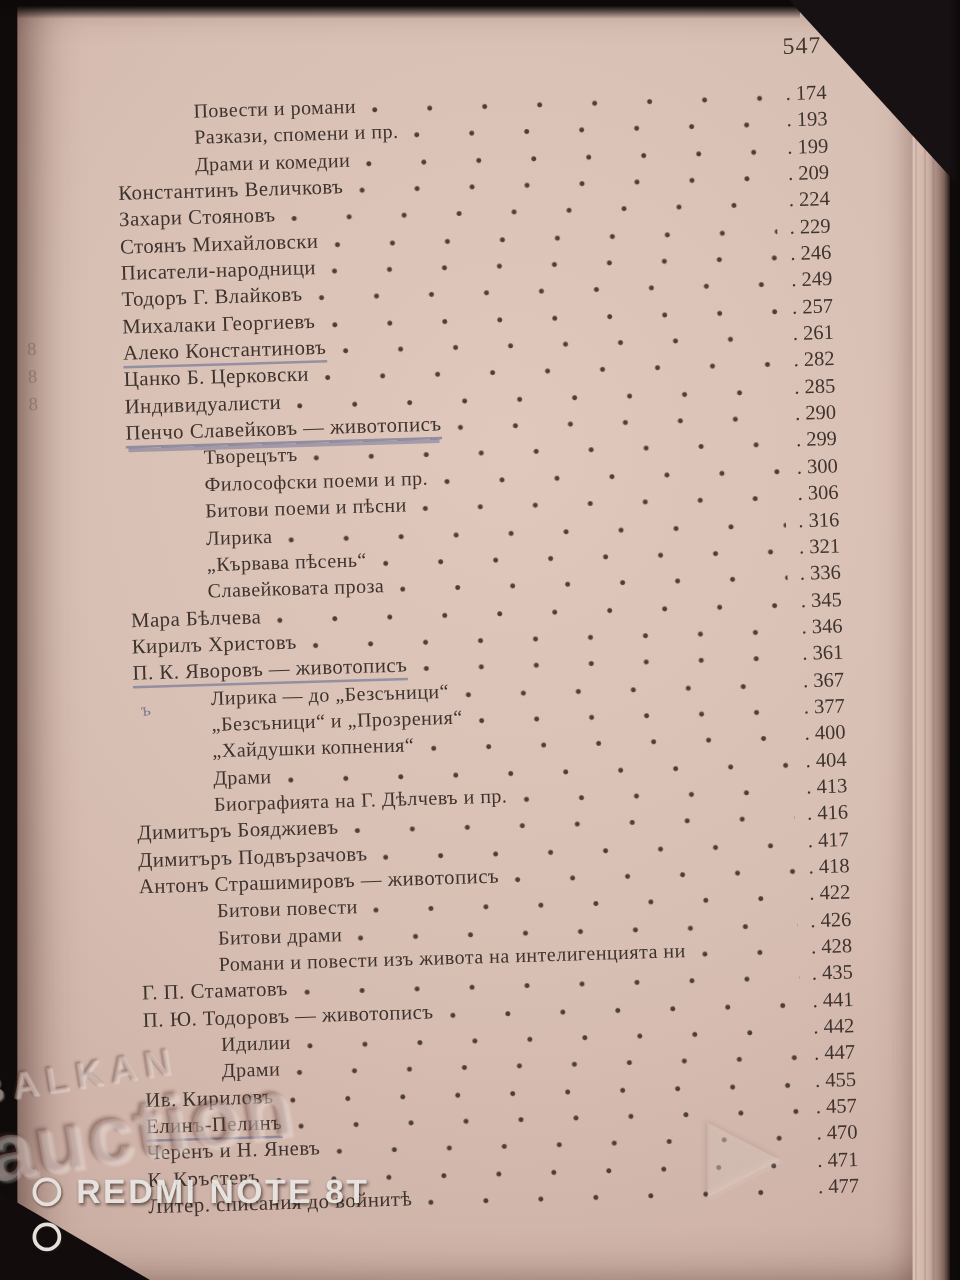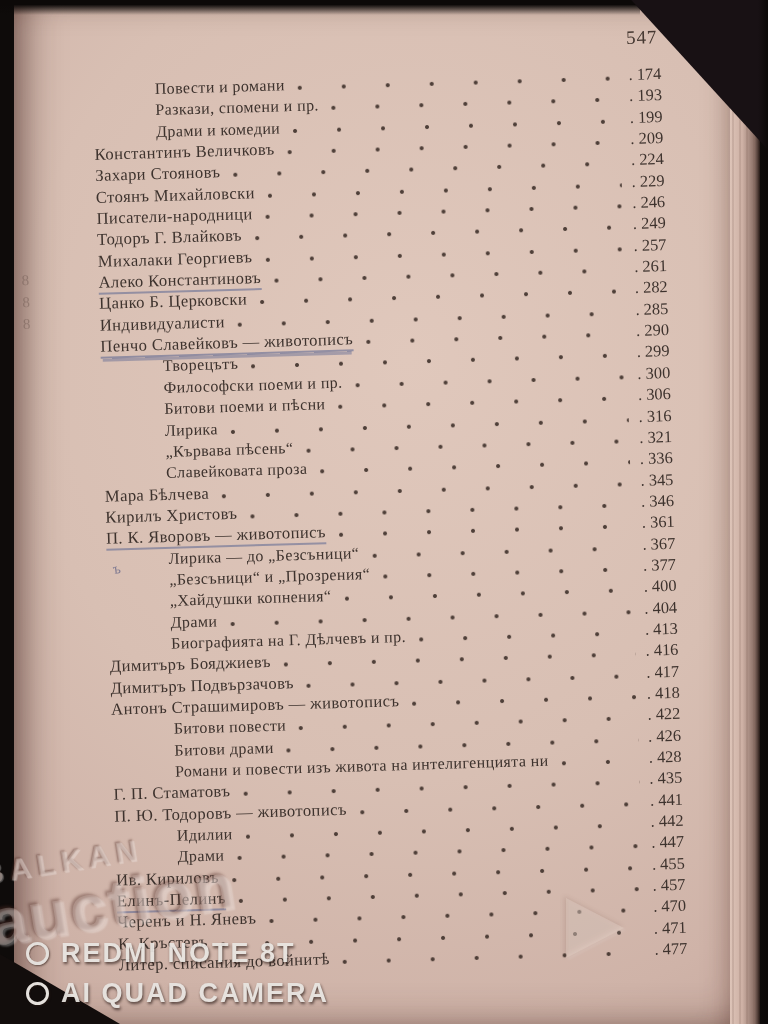--- a/index.html
+++ b/index.html
@@ -305,21 +305,20 @@
   </div>
   <div id="wm-arrow"></div>
 
   <div id="wm-camera">
     <div class="cam-line">
       <span class="cam-icon"></span>
       <span class="cam-text">REDMI NOTE 8T</span>
     </div>
     <div class="cam-line">
       <span class="cam-icon"></span>
-      <span class="cam-text">AI QUAD CAMERA</span>
     </div>
   </div>
 
   <div id="edge-top" class="corner"></div>
   <div id="corner-tr" class="corner"></div>
   <div id="corner-bl" class="corner"></div>
   <div id="edge-right" class="corner"></div>
 </div>
 
 </body></html>

